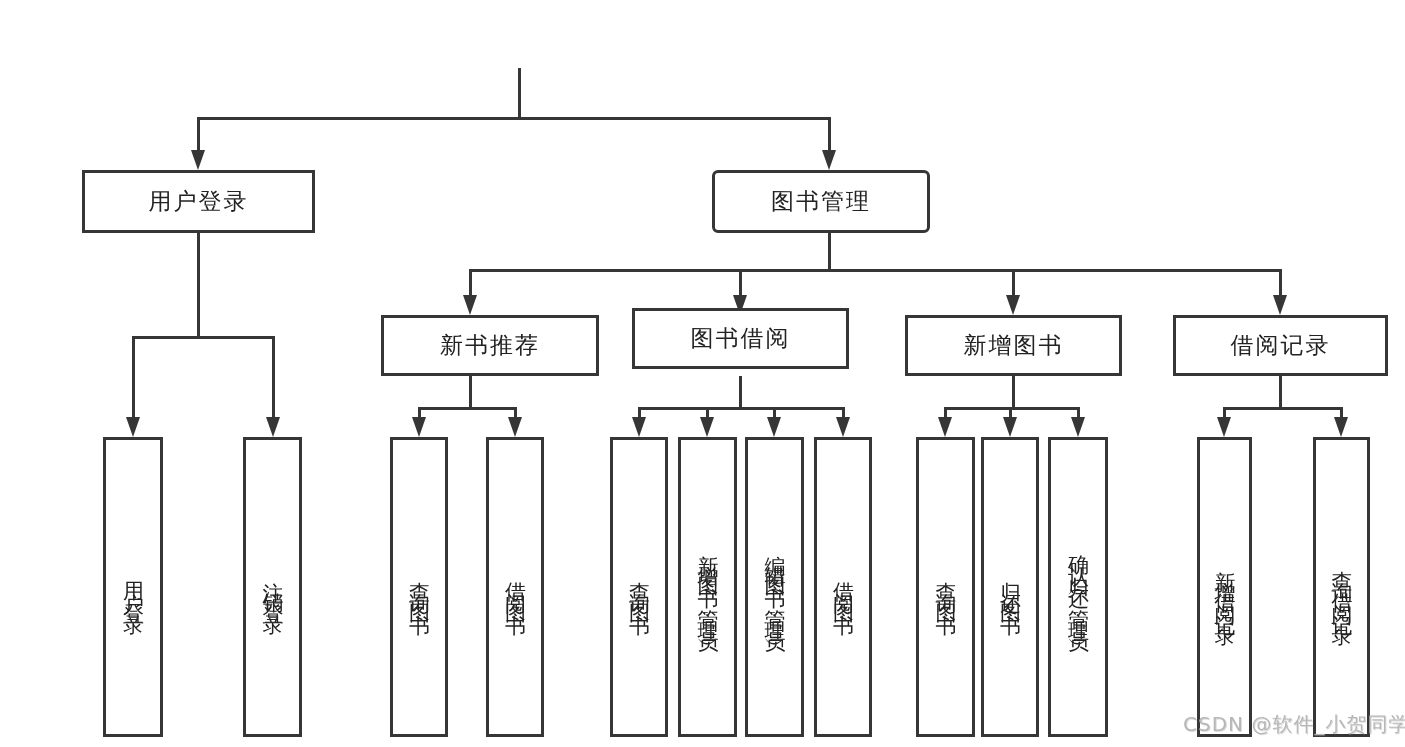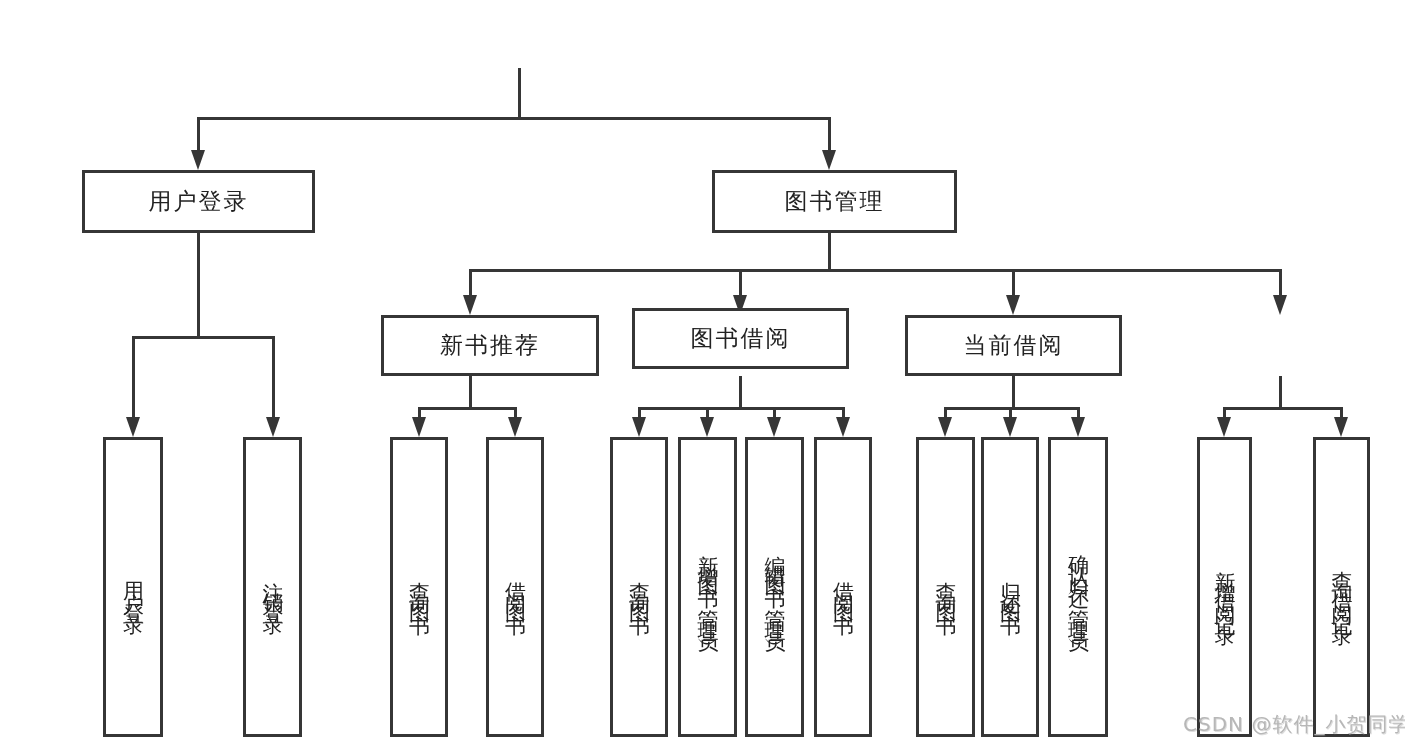--- a/index.html
+++ b/index.html
@@ -109,24 +109,25 @@
     <div class="arrow" style="left: 1003px; top: 417px;"></div>
     <div class="line" style="left: 1077px; top: 408px; width: 3px; height: 9px;"></div>
     <div class="arrow" style="left: 1071px; top: 417px;"></div>
     <div class="line" style="left: 1279px; top: 376px; width: 3px; height: 34px;"></div>
     <div class="line" style="left: 1223px; top: 407px; width: 120px; height: 3px;"></div>
     <div class="line" style="left: 1223px; top: 408px; width: 3px; height: 9px;"></div>
     <div class="arrow" style="left: 1217px; top: 417px;"></div>
     <div class="line" style="left: 1340px; top: 408px; width: 3px; height: 9px;"></div>
     <div class="arrow" style="left: 1334px; top: 417px;"></div>
     <div class="node horizontal" style="left: 82px; top: 170px; width: 233px; height: 63px;">用户登录</div>
-    <div class="node horizontal" style="left: 712px; top: 170px; width: 245px; height: 63px;">图书管理</div>
+    <div class="node horizontal" style="left: 712px; top: 170px; width: 218px; height: 63px; border-radius: 6px;">图书管理</div>
     <div class="node horizontal" style="left: 361px; top: 315px; width: 218px; height: 61px; margin-left: 20px;">新书推荐</div>
     <div class="node horizontal" style="left: 632px; top: 308px; width: 217px; height: 61px;">图书借阅</div>
-    <div class="node horizontal" style="left: 905px; top: 315px; width: 217px; height: 61px;">当前借阅</div>
+    <div class="node horizontal" style="left: 905px; top: 315px; width: 217px; height: 61px;">新增图书</div>
+    <div class="node horizontal" style="left: 1173px; top: 315px; width: 215px; height: 61px;">借阅记录</div>
     <div class="node vertical" style="left: 103px; top: 437px; width: 60px; height: 300px;">用户登录</div>
     <div class="node vertical" style="left: 243px; top: 437px; width: 59px; height: 300px;">注销登录</div>
     <div class="node vertical" style="left: 390px; top: 437px; width: 58px; height: 300px;">查询图书</div>
     <div class="node vertical" style="left: 486px; top: 437px; width: 58px; height: 300px;">借阅图书</div>
     <div class="node vertical" style="left: 610px; top: 437px; width: 58px; height: 300px;">查询图书</div>
     <div class="node vertical" style="left: 678px; top: 437px; width: 59px; height: 300px;">新增图书（管理员）</div>
     <div class="node vertical" style="left: 745px; top: 437px; width: 59px; height: 300px;">编辑图书（管理员）</div>
     <div class="node vertical" style="left: 814px; top: 437px; width: 58px; height: 300px;">借阅图书</div>
     <div class="node vertical" style="left: 916px; top: 437px; width: 59px; height: 300px;">查询图书</div>
     <div class="node vertical" style="left: 981px; top: 437px; width: 58px; height: 300px;">归还图书</div>

